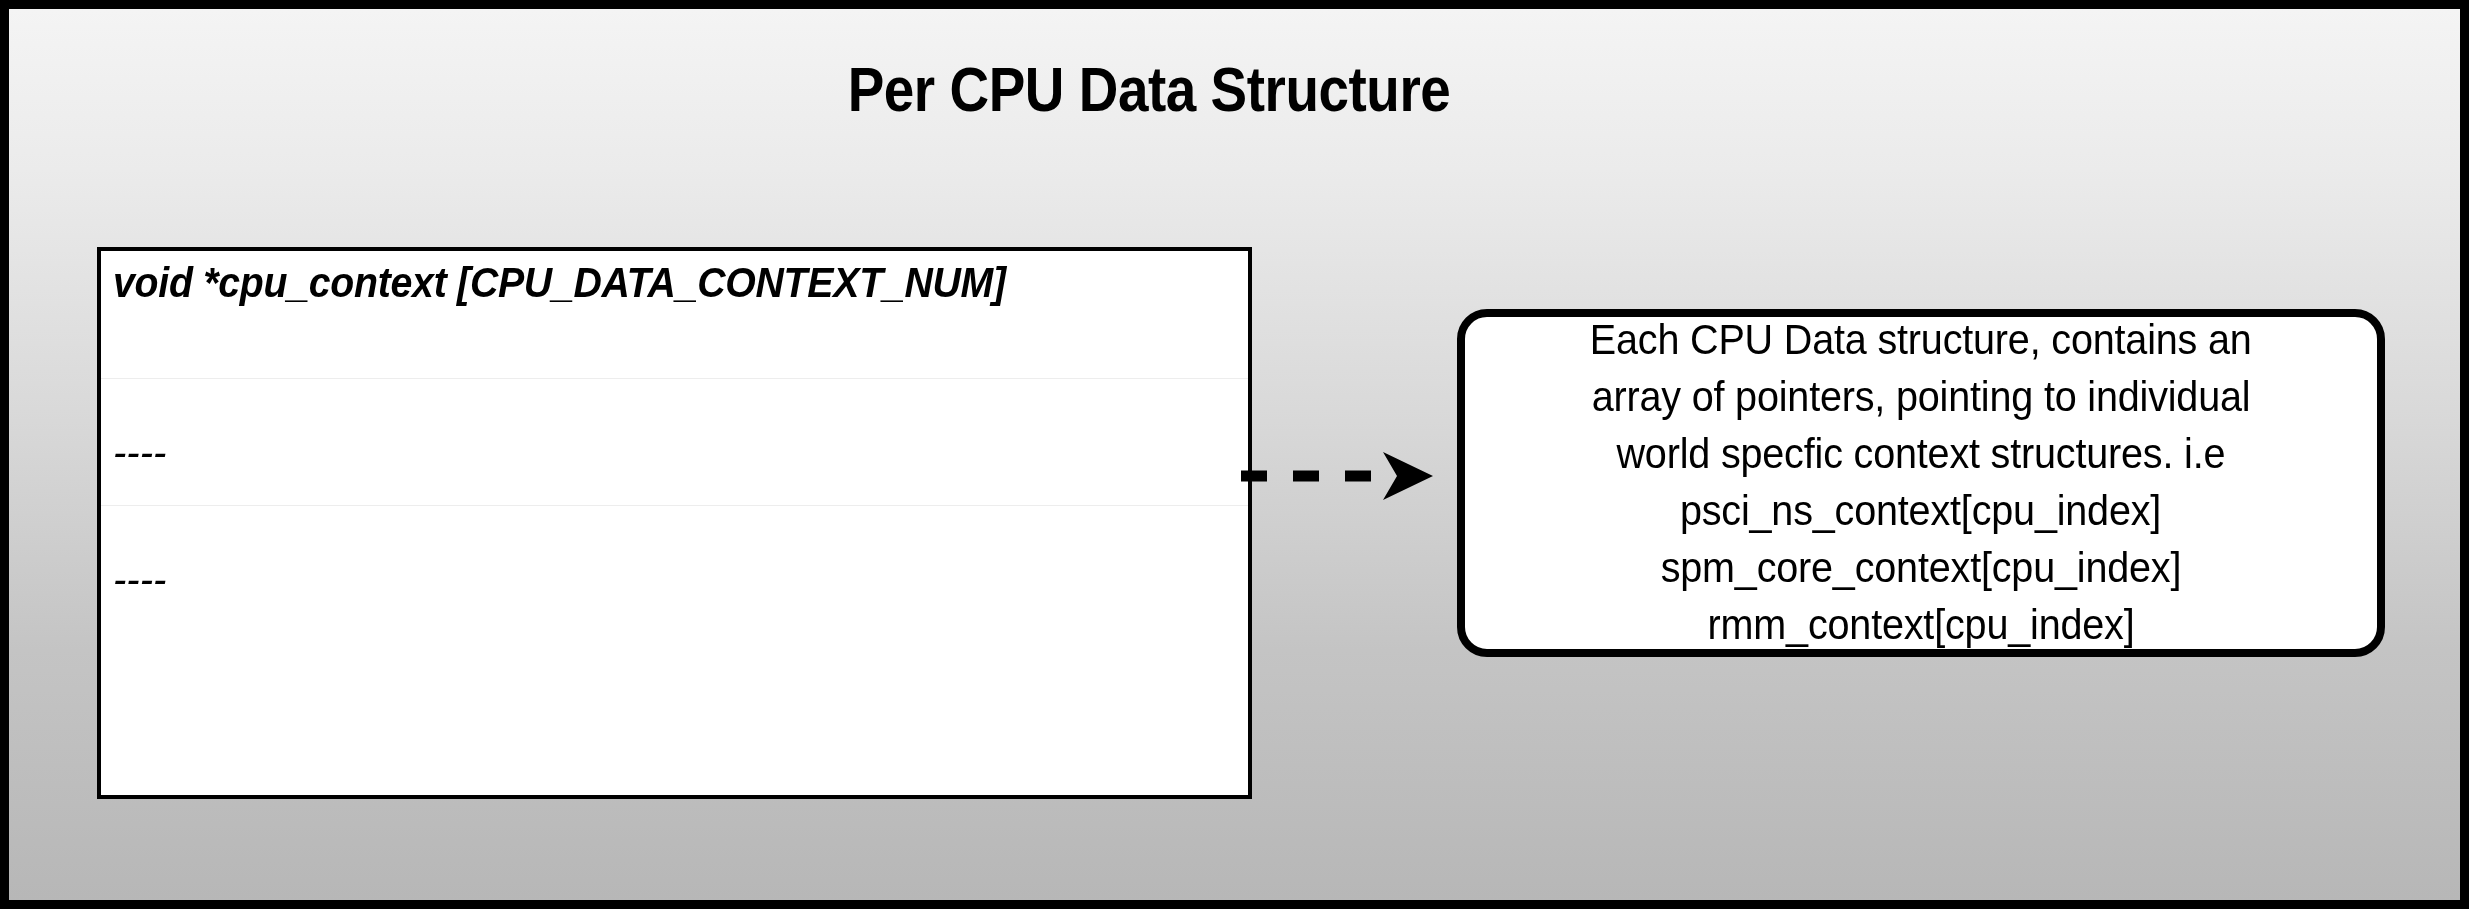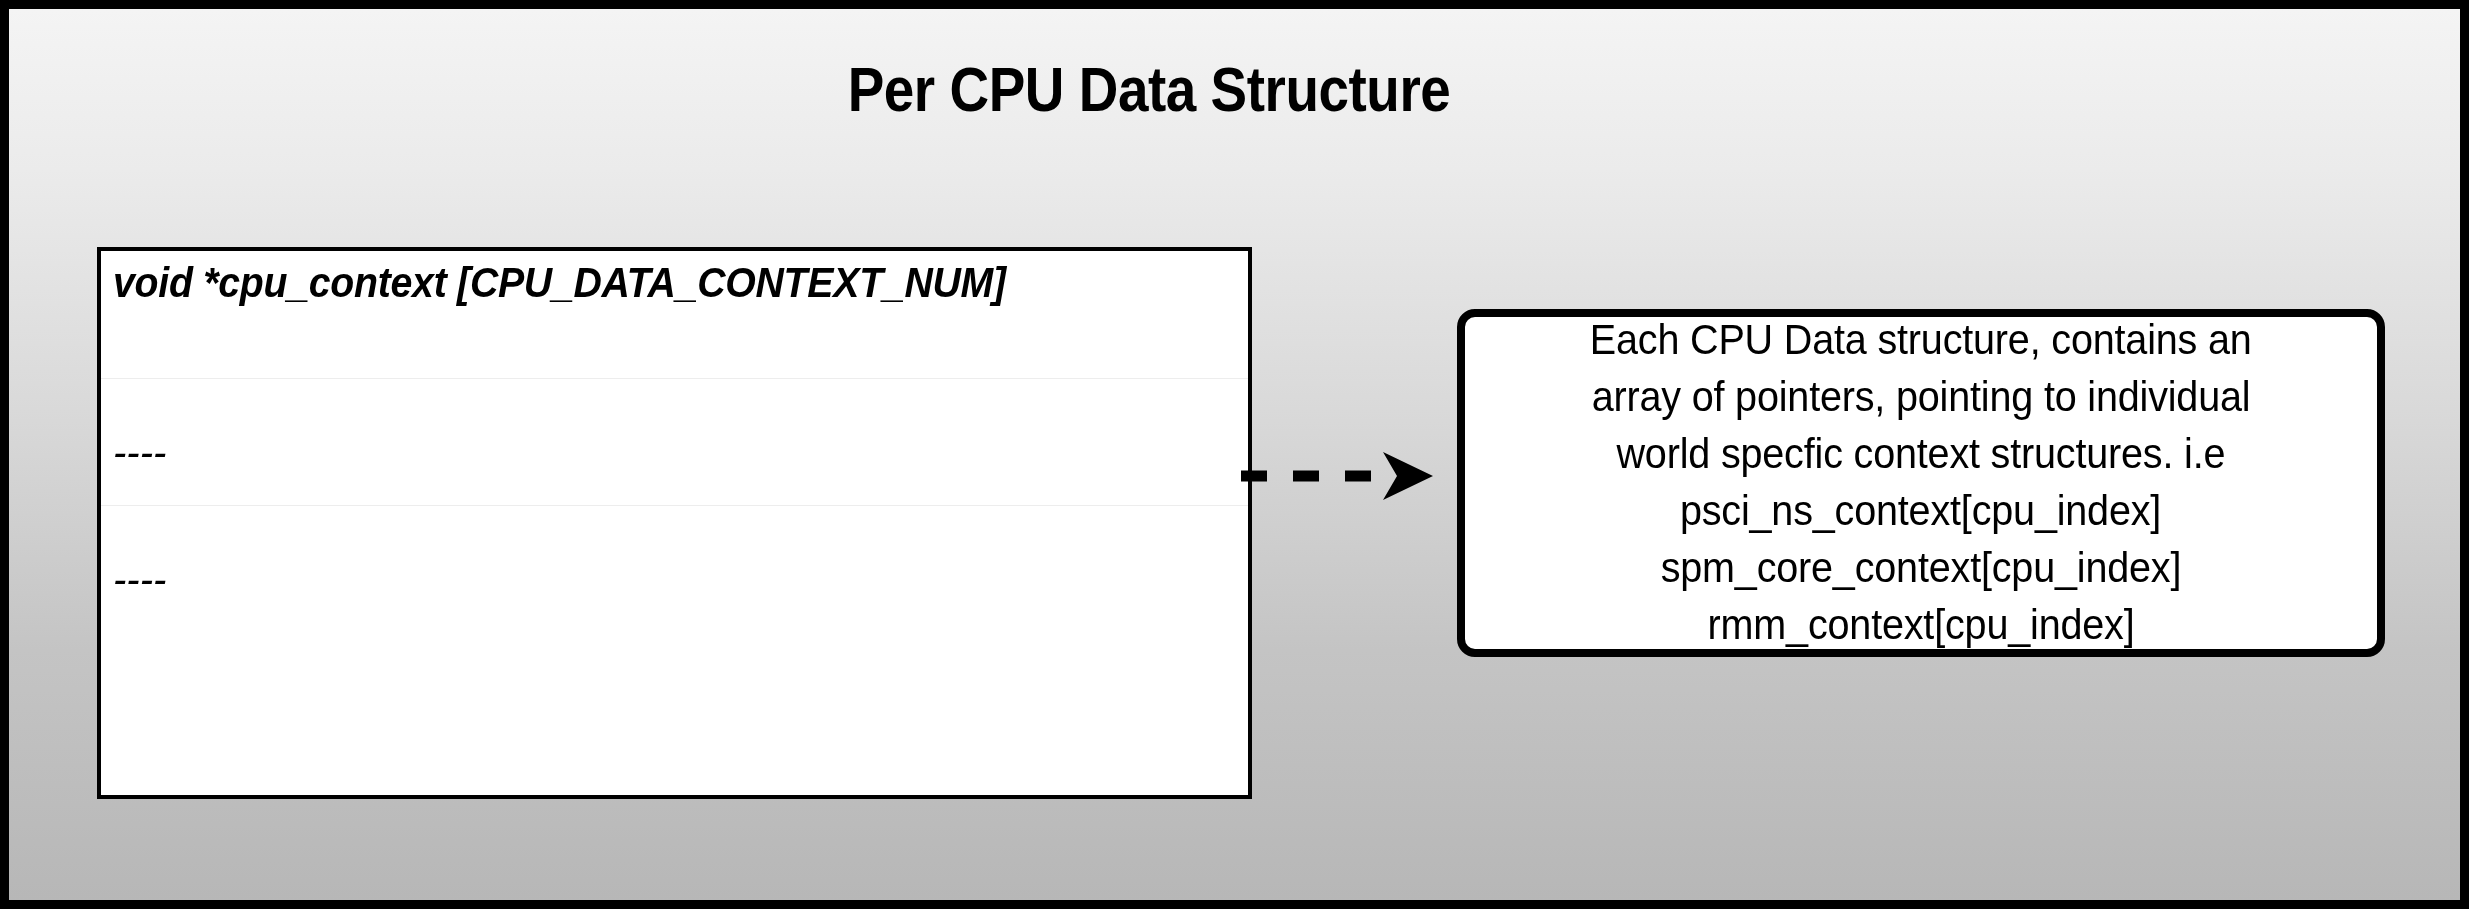--- a/index.html
+++ b/index.html
@@ -114,21 +114,21 @@
 
   
   #callout {
     position: absolute;
     left: 1448px;
     top: 300px;
     width: 928px;
     height: 348px;
     box-sizing: border-box;
     border: 8px solid #000000;
-    border-radius: 18px;
+    border-radius: 30px;
     background: #ffffff;
     display: flex;
     flex-direction: column;
     align-items: center;
     justify-content: center;
     padding: 4px 14px 6px 14px;
   }
   .callout-line {
     font-size: 43px;
     font-weight: normal;

